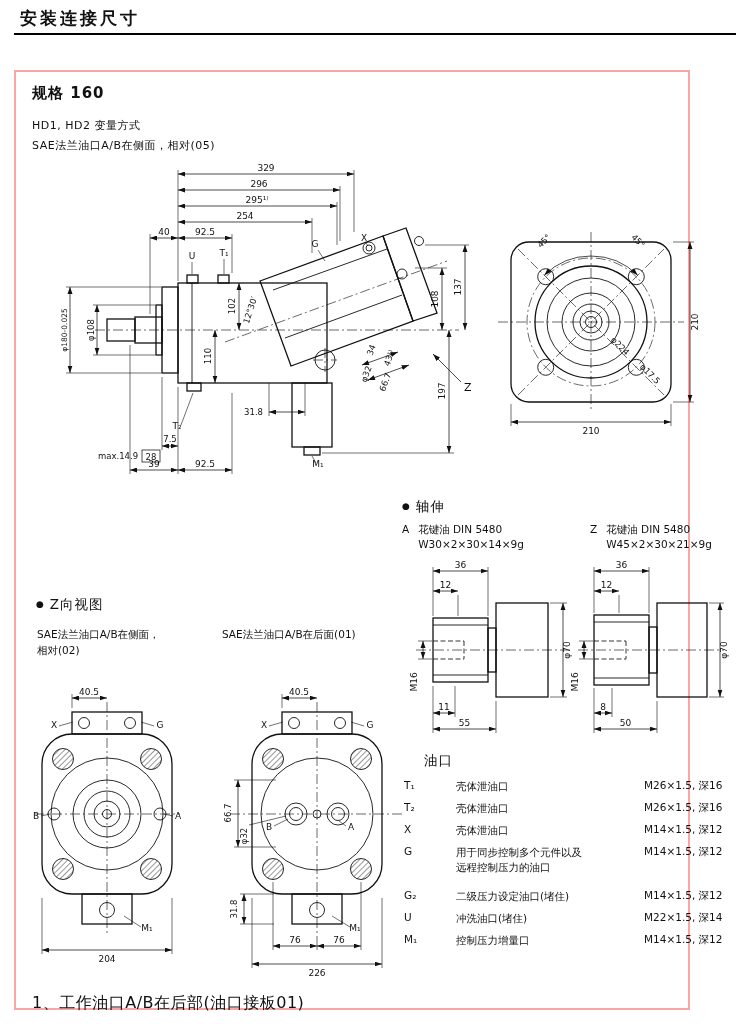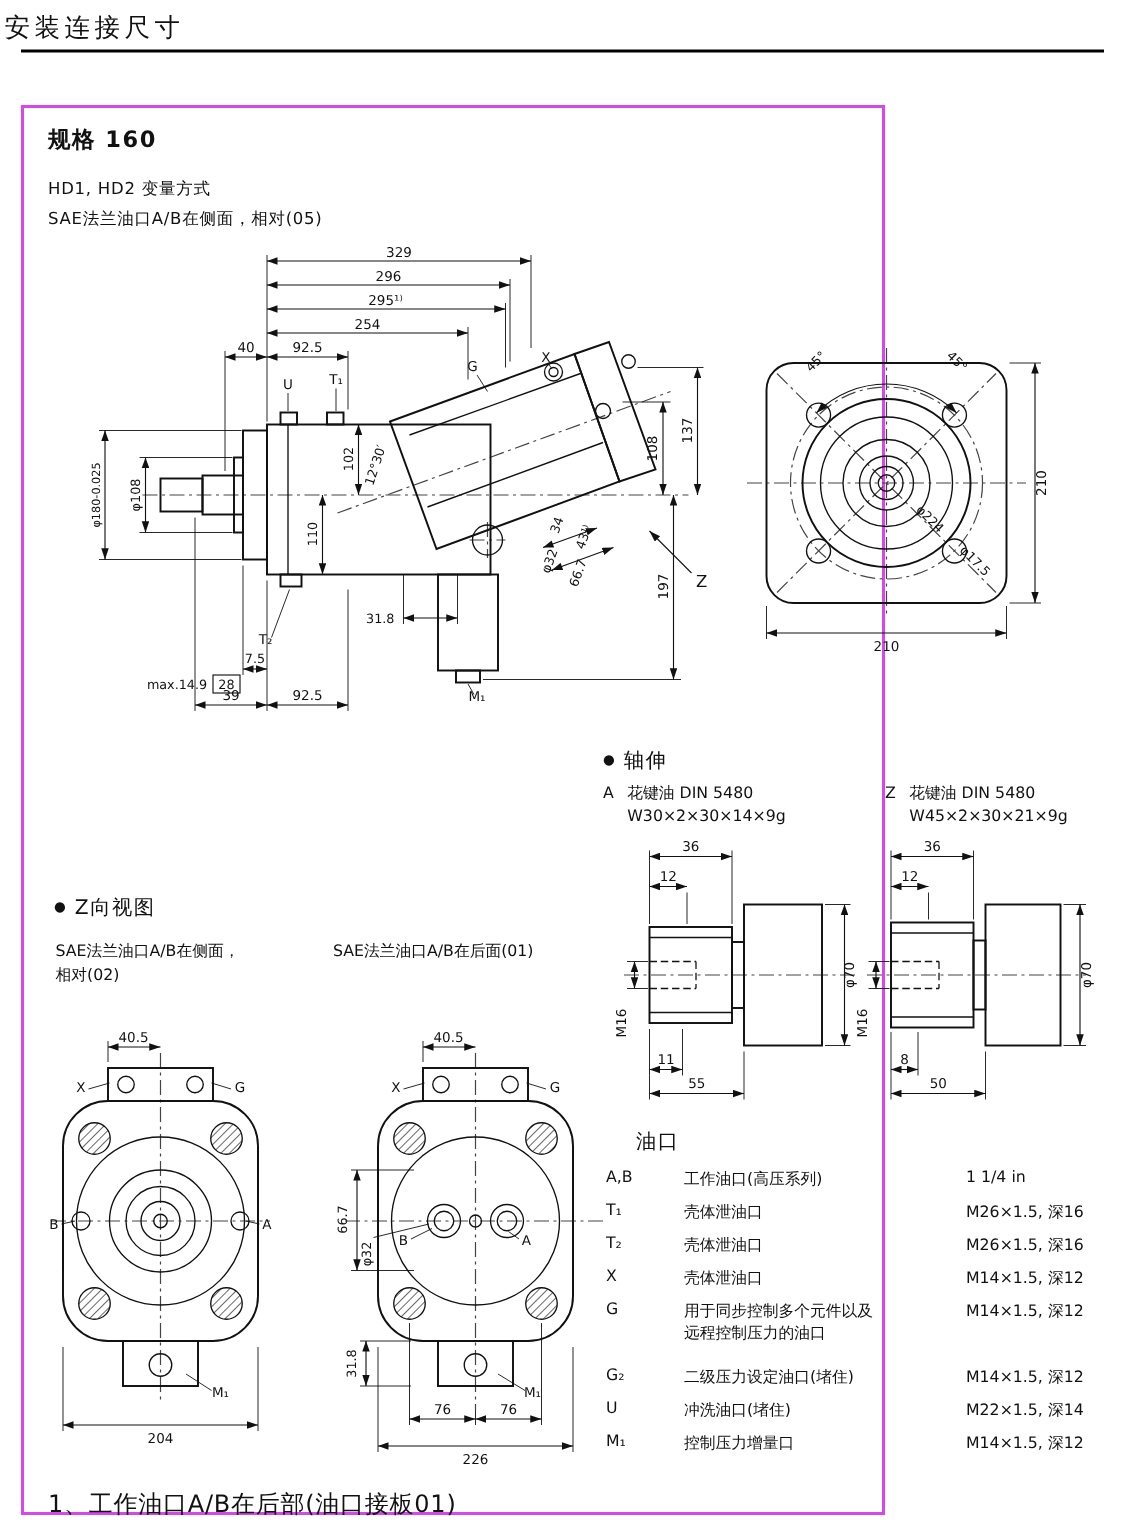--- a/index.html
+++ b/index.html
@@ -1,20 +1,20 @@
 <!DOCTYPE html>
 <html><head>
 <meta charset="utf-8">
 <style>
   html,body{margin:0;padding:0}
   body{width:750px;height:1024px;position:relative;background:#fff;overflow:hidden;
        font-family:"DejaVu Sans","Liberation Sans",sans-serif;color:#111}
-  .page-title{position:absolute;left:3px;top:7px;font-size:17px;font-weight:normal;letter-spacing:3px}
+  .page-title{position:absolute;left:20px;top:7px;font-size:17px;font-weight:bold;letter-spacing:3px}
   .title-rule{position:absolute;left:14px;top:33px;width:722px;height:0;border-top:2px solid #000}
-  .frame{position:absolute;left:14px;top:70px;width:576px;height:940px;border:2px solid #d946ef;box-sizing:border-box}
+  .frame{position:absolute;left:14px;top:70px;width:676px;height:940px;border:2px solid #fca5a5;box-sizing:border-box}
   .frame > *{position:absolute}
   .spec-title{left:16px;top:12px;font-size:15px;font-weight:bold;letter-spacing:1px}
   .spec-sub{font-size:11px;letter-spacing:.5px}
   .sec-title{font-weight:normal;font-size:13.5px;letter-spacing:1px}
   .bullet{font-size:9px;vertical-align:2px;margin-right:5px}
   .shaft-spec{font-size:10.5px;line-height:15px;display:flex;gap:9px}
   .shaft-spec .code{font-weight:normal}
   .caption{font-size:10.5px;line-height:16px}
   .footnote{font-size:16px;letter-spacing:.5px}
   
@@ -441,28 +441,20 @@
       <text class="mid" x="81" y="260.5">76</text>
       <text class="mid" x="125" y="260.5">76</text>
       <text class="mid" x="103" y="294">226</text>
     </g>
   </svg>
 
   <div class="sec-title" style="left:408px;top:680px">油口</div>
 
   <div class="ports-table">
     <div class="pt-row">
-      <div class="pt-code">A,B</div>
-      <div class="pt-desc">
-          <div>工作油口(高压系列)</div>
-          <div></div>
-        </div>
-      <div class="pt-spec">1 1/4 in</div>
-    </div>
-    <div class="pt-row">
       <div class="pt-code">T₁</div>
       <div class="pt-desc">
           <div>壳体泄油口</div>
           <div></div>
         </div>
       <div class="pt-spec">M26×1.5, 深16</div>
     </div>
     <div class="pt-row">
       <div class="pt-code">T₂</div>
       <div class="pt-desc">

